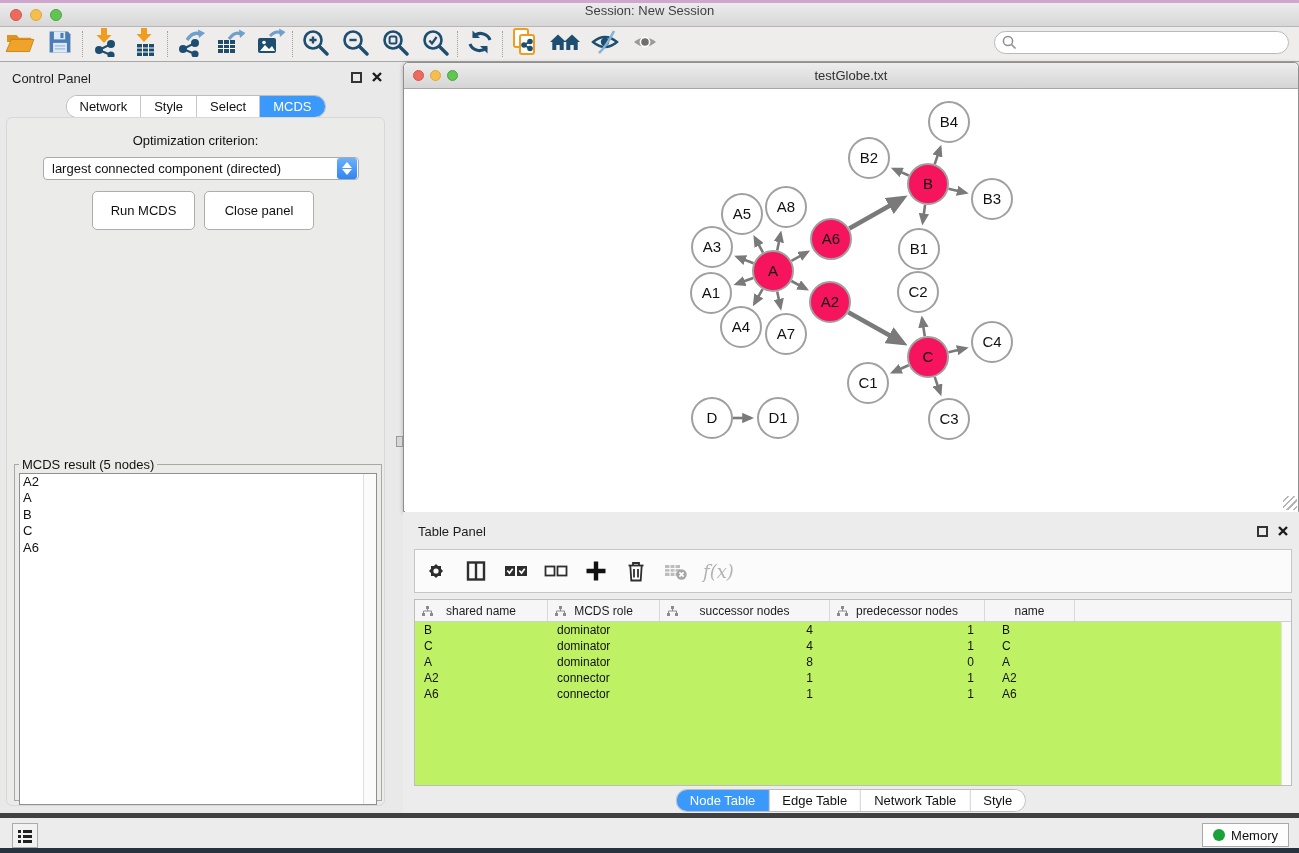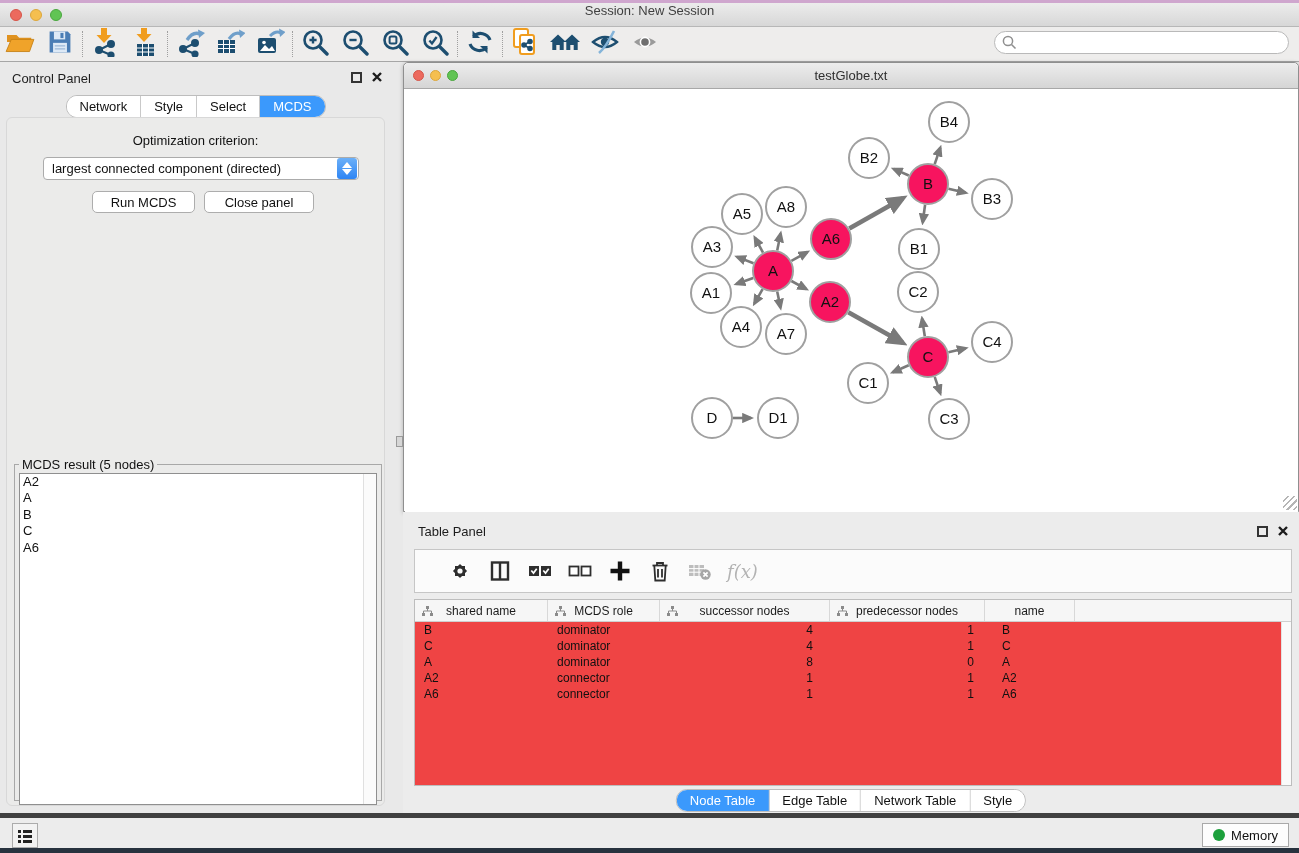--- a/index.html
+++ b/index.html
@@ -47,21 +47,21 @@
   #cp-body { position:absolute; left:6px; top:55px; width:379px; height:689px;
     background:#ebebea; border:1px solid #d8d8d8; border-radius:6px; }
   #opt-label { position:absolute; width:100%; top:15px; text-align:center; font-size:13px; color:#111; }
   #criterion-select { position:absolute; left:36px; top:39px; width:316px; height:23px; background:#fff;
     border:1px solid #ababab; border-radius:4px; display:flex; align-items:center; }
   #criterion-select .val { flex:1; font-size:13px; padding-left:8px; color:#111; white-space:nowrap; }
   #criterion-select .stepper { width:20px; height:21px; margin-right:1px; border-radius:3px;
     background:linear-gradient(#6cb0f8,#2e85f4); display:flex; flex-direction:column;
     align-items:center; justify-content:center; gap:1px; }
   .btn { background:#fff; border:1px solid #adadad; border-radius:5px; font-size:13px;
-    color:#111; padding:3px 14px; position:absolute; height:22px; }
+    color:#111; padding:3px 14px; position:absolute; height:39px; }
   #run-btn { left:85px; top:73px; width:103px; text-align:center; }
   #closepanel-btn { left:197px; top:73px; width:110px; text-align:center; }
   #mcds-fieldset { position:absolute; left:7px; top:339px; width:368px; height:344px;
     border:1px solid #a8a8a8; }
   #mcds-fieldset legend { font-size:13px; color:#111; margin-left:4px; padding:0 3px; }
   #mcds-list { position:absolute; left:4px; top:1px; width:358px; height:332px; background:#fff;
     border:1px solid #8f8f8f; overflow:hidden; }
   #mcds-scroll { position:absolute; right:0; top:0; width:13px; height:100%;
     background:#fbfbfb; border-left:1px solid #e0e0e0; }
   .mcds-item { font-size:13px; color:#111; padding-left:3px; line-height:16.4px; }
@@ -79,24 +79,24 @@
   #graph-host { position:absolute; left:1px; top:26px; width:893px; height:423px; background:#fff; }
   #nw-grip { position:absolute; right:1px; bottom:1px; width:14px; height:14px;
     background:repeating-linear-gradient(135deg, transparent 0 3px, #b5b5b5 3px 4.5px); }
   #splitter-handle { left:396px; top:436px; width:7px; height:11px; background:#d6d6d6; border:1px solid #9a9a9a; }
 
   
   #table-panel { left:403px; top:512px; width:896px; height:301px; background:#ececec; }
   #tp-header { position:absolute; left:15px; top:12px; }
   #tp-icons { right:10px; top:13px; }
   #tp-toolbar { position:absolute; left:11px; top:37px; width:878px; height:44px;
-    background:#fbfbfb; border:1px solid #c6c6c6; display:flex; align-items:center; gap:14px; padding-left:32px; }
+    background:#fbfbfb; border:1px solid #c6c6c6; display:flex; align-items:center; gap:14px; padding-left:8px; }
   .tpt-btn { width:26px; height:26px; display:flex; align-items:center; justify-content:center; }
   #fx-label { font-style:italic; font-family:"DejaVu Serif",serif; font-size:18px; color:#b3b3b3; }
-  #table { position:absolute; left:11px; top:87px; width:878px; height:187px; background:#ef4444;
+  #table { position:absolute; left:11px; top:87px; width:878px; height:187px; background:#bef264;
     border:1px solid #bdbdbd; overflow:hidden; }
   .t-head { display:grid; grid-template-columns:133px 112px 170px 155px 90px 1fr; height:22px;
     background:#f6f6f6; border-bottom:1px solid #cfcfcf; }
   .t-head .cell { position:relative; display:flex; align-items:center; justify-content:center;
     font-size:12px; color:#1c1c1c; border-right:1px solid #d8d8d8; overflow:hidden; }
   .t-head .cell:last-child { border-right:none; }
   .t-head .cell svg { position:absolute; left:7px; top:6px; }
   .t-row { display:grid; grid-template-columns:133px 112px 170px 155px 90px 1fr; height:16px; }
   .t-row .cell { font-size:12px; color:#111; line-height:16px; white-space:nowrap; overflow:hidden; }
   .t-row .c0 { padding-left:9px; }

